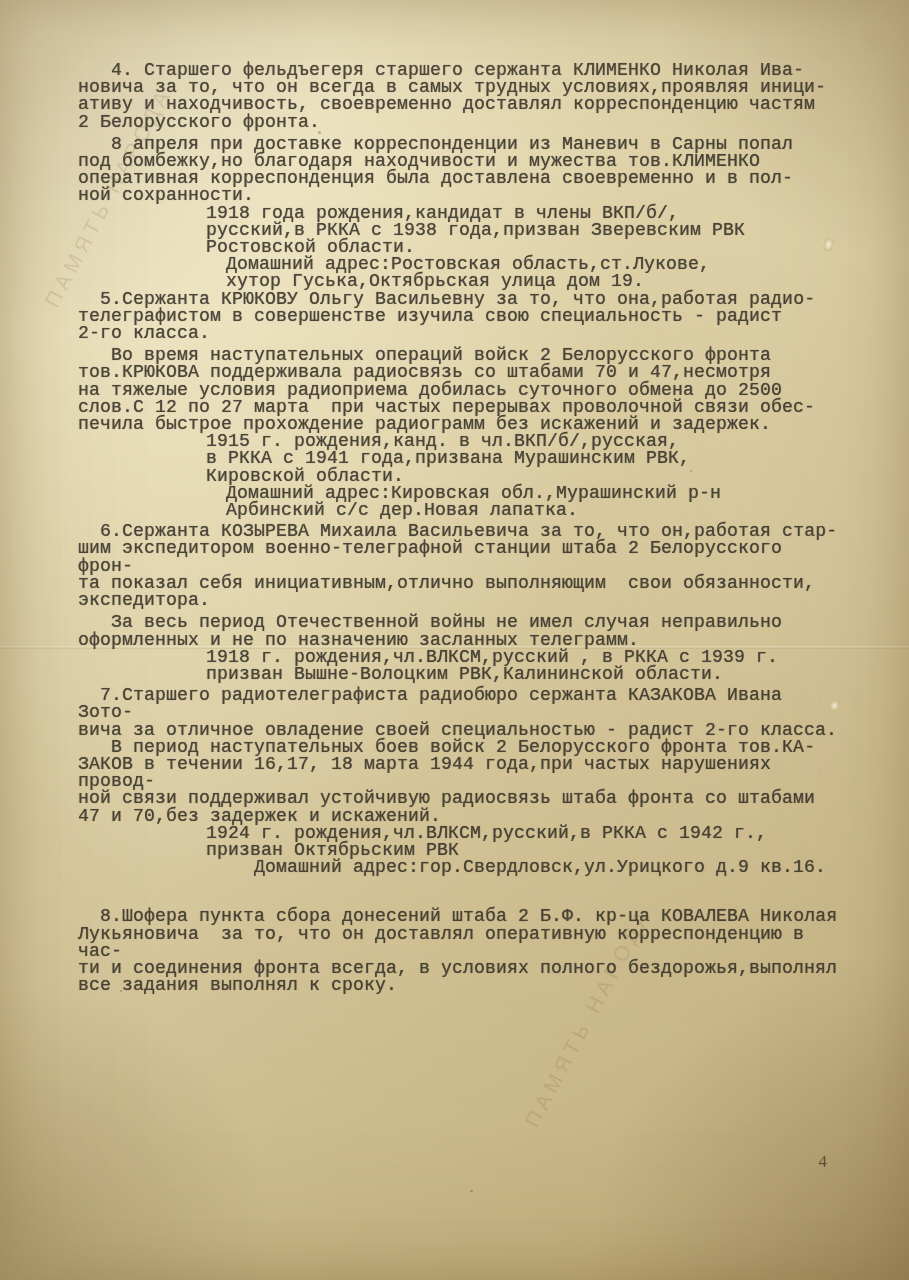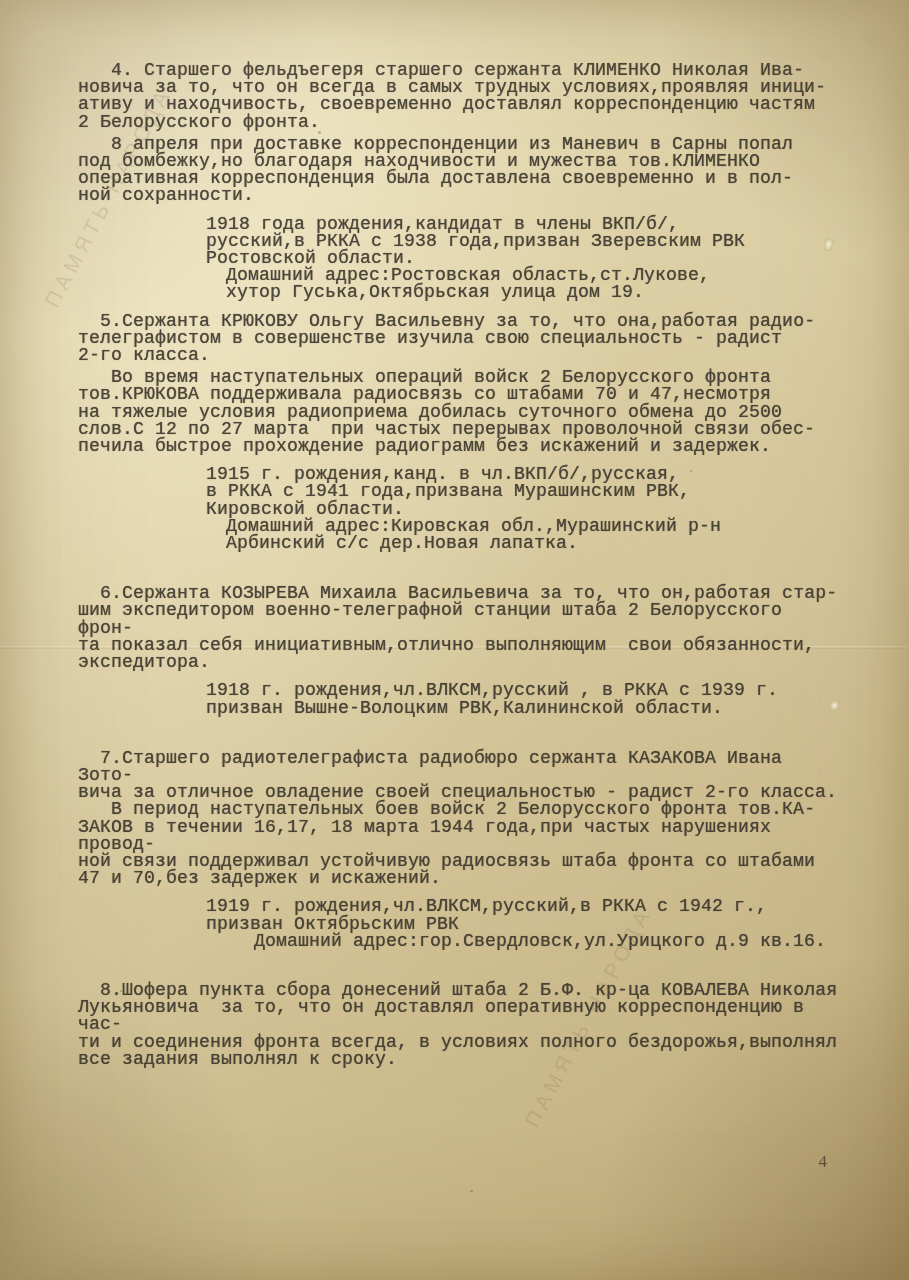--- a/index.html
+++ b/index.html
@@ -66,22 +66,22 @@
     color: #35312a;
     text-shadow: 0 0 1px rgba(60,50,35,0.65), 0.5px 0.3px 0 rgba(70,58,38,0.35);
     font-weight: 400;
     opacity: 0.88;
   }
   p.para {
     margin: 0;
     white-space: pre-wrap;
   }
   p.gap-sm { margin-top: 5px; }
-  p.gap-md { margin-top: 11px; }
-  p.gap-lg { margin-top: 33px; }
+  p.gap-md { }
+  p.gap-lg { margin-top: 4px; }
   p.gap-xl { margin-top: 32px; }
   .blk-ind { padding-left: 128px; }
   .blk-ind2 { padding-left: 148px; }
   .blk-ind3 { padding-left: 176px; }
   
   .watermark {
     position: absolute;
     left: 40px;
     top: 300px;
     width: 300px;
@@ -167,30 +167,32 @@
     <p class="para gap-md blk-ind">1915 г. рождения,канд. в чл.ВКП/б/,русская,
 в РККА с 1941 года,призвана Мурашинским РВК,
 Кировской области.</p>
     <p class="para blk-ind2">Домашний адрес:Кировская обл.,Мурашинский р-н
 Арбинский с/с дер.Новая лапатка.</p>
 
     <p class="para gap-lg">  6.Сержанта КОЗЫРЕВА Михаила Васильевича за то, что он,работая стар-
 шим экспедитором военно-телеграфной станции штаба 2 Белорусского фрон-
 та показал себя инициативным,отлично выполняющим  свои обязанности,
 экспедитора.</p>
+    <p class="para gap-sm">   За весь период Отечественной войны не имел случая неправильно
+оформленных и не по назначению засланных телеграмм.</p>
     <p class="para gap-md blk-ind">1918 г. рождения,чл.ВЛКСМ,русский , в РККА с 1939 г.
 призван Вышне-Волоцким РВК,Калининской области.</p>
 
     <p class="para gap-lg">  7.Старшего радиотелеграфиста радиобюро сержанта КАЗАКОВА Ивана Зото-
 вича за отличное овладение своей специальностью - радист 2-го класса.</p>
     <p class="para">   В период наступательных боев войск 2 Белорусского фронта тов.КА-
 ЗАКОВ в течении 16,17, 18 марта 1944 года,при частых нарушениях провод-
 ной связи поддерживал устойчивую радиосвязь штаба фронта со штабами
 47 и 70,без задержек и искажений.</p>
-    <p class="para gap-md blk-ind">1919 г. рождения,чл.ВЛКСМ,русский,в РККА с 1942 г.,
+    <p class="para gap-md blk-ind">1924 г. рождения,чл.ВЛКСМ,русский,в РККА с 1942 г.,
 призван Октябрьским РВК</p>
     <p class="para blk-ind3">Домашний адрес:гор.Свердловск,ул.Урицкого д.9 кв.16.</p>
 
     <p class="para gap-xl">  8.Шофера пункта сбора донесений штаба 2 Б.Ф. кр-ца КОВАЛЕВА Николая
 Лукьяновича  за то, что он доставлял оперативную корреспонденцию в час-
 ти и соединения фронта всегда, в условиях полного бездорожья,выполнял
 все задания выполнял к сроку.</p>
   </div>
 
   <div class="page-number">4</div>

